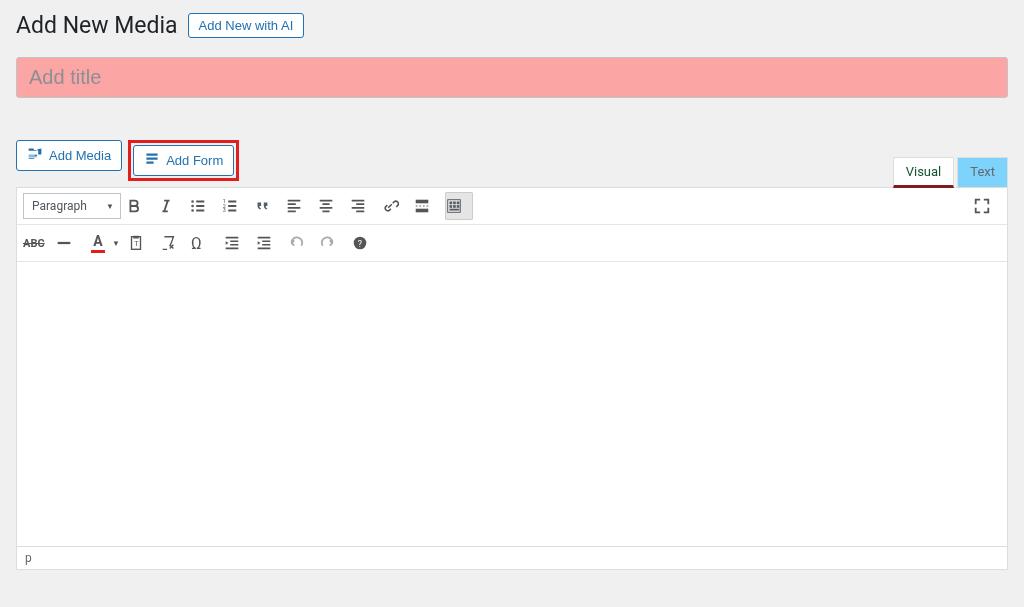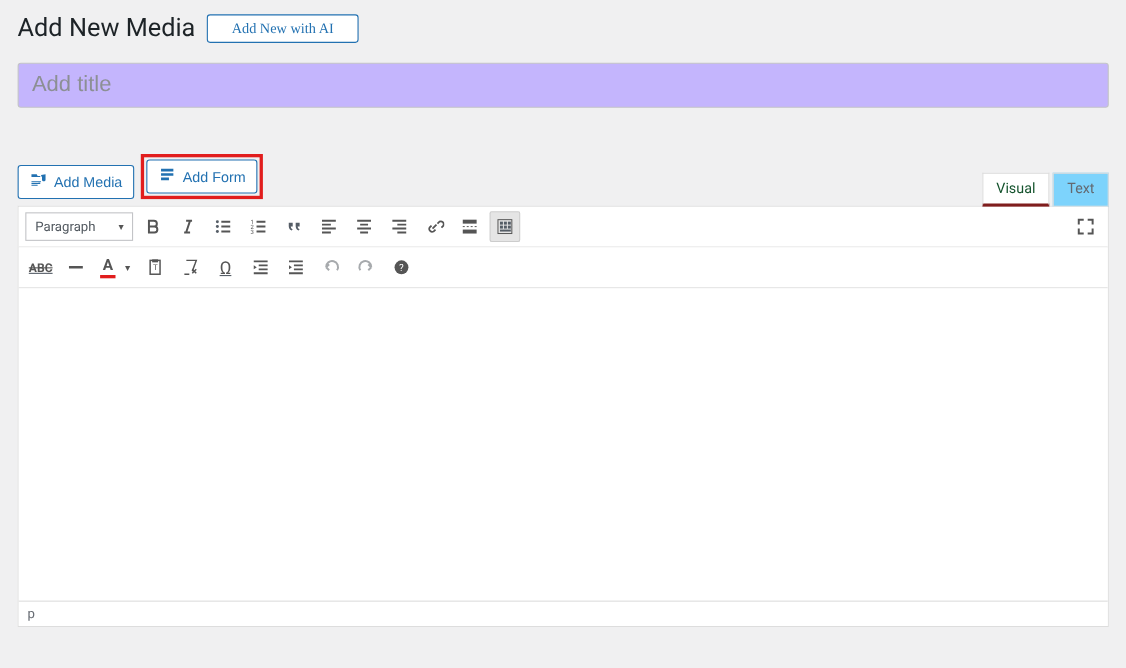--- a/index.html
+++ b/index.html
@@ -19,40 +19,39 @@
     }
     .page-title {
       font-size: 23px;
       font-weight: 400;
       color: #1d2327;
     }
     .btn-ai {
       border: 1px solid #2271b1;
       color: #2271b1;
       background: #fff;
-      padding: 4px 22px;
+      padding: 4px 10px;
       font-size: 13px;
       border-radius: 3px;
       cursor: pointer;
-      font-family: Liberation Serif, serif;
     }
     .title-input {
       width: 100%;
       padding: 8px 12px;
       font-size: 20px;
       border: 1px solid #c3c4c7;
       border-radius: 3px;
-      background: #c4b5fd;
+      background: #fca5a5;
       color: #50575e;
       margin-bottom: 42px;
     }
     .title-input::placeholder { color: #8c8f94; }
     .media-row {
       display: flex;
-      align-items: flex-end;
+      align-items: flex-start;
       gap: 6px;
       margin-bottom: 6px;
       position: relative;
     }
     .btn-media, .btn-form {
       display: inline-flex;
       align-items: center;
       gap: 6px;
       border: 1px solid #2271b1;
       color: #2271b1;
@@ -118,25 +117,24 @@
       position: absolute;
       right: 6px;
       font-size: 8px;
       color: #555;
     }
     .tb-btn {
       width: 28px;
       height: 28px;
       display: inline-flex;
       align-items: center;
-      justify-content: center;
+      justify-content: flex-start;
       cursor: pointer;
       color: #555d66;
       border-radius: 2px;
-      text-decoration: underline;
     }
     .tb-btn svg { width: 18px; height: 18px; fill: #555d66; }
     .tb-btn.active {
       background: #e5e5e5;
       box-shadow: inset 0 0 0 1px #ccc;
     }
     .tb-btn.dim svg { fill: #a7aaad; }
     .distraction-free {
       margin-left: auto;
     }

